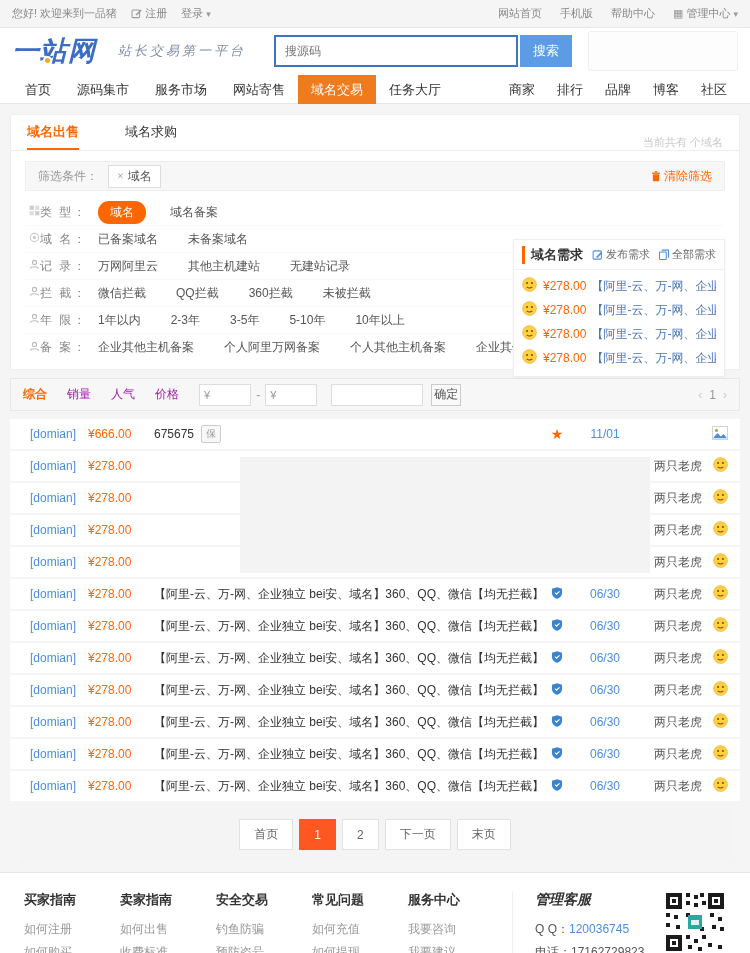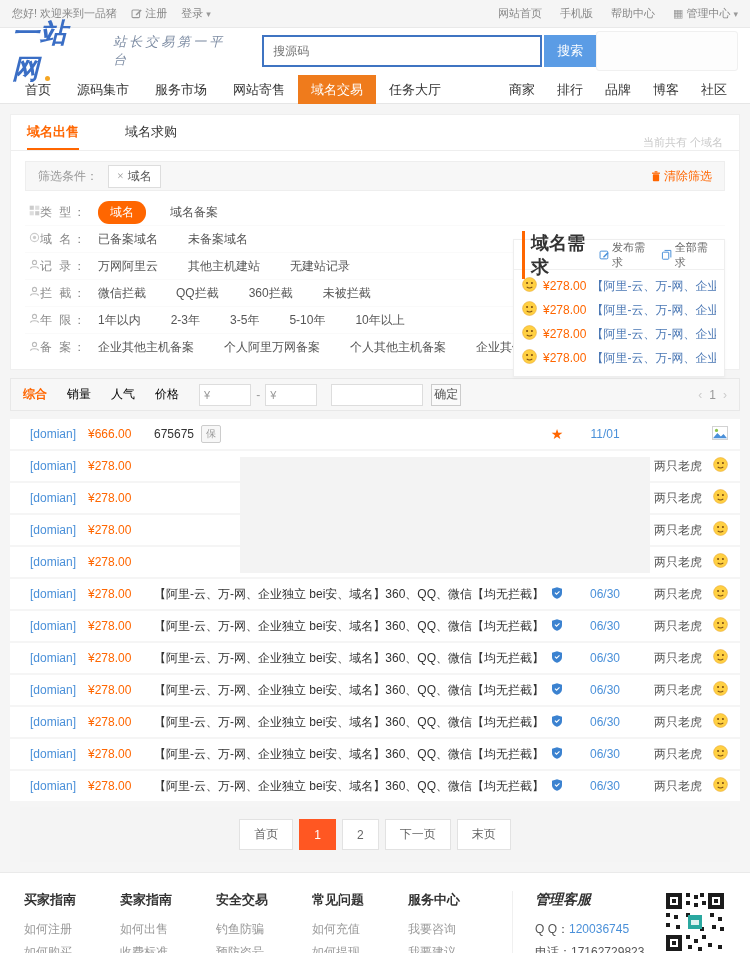--- a/index.html
+++ b/index.html
@@ -12,21 +12,21 @@
   .topbar .right .item { margin-right:0; margin-left:18px; }
   .caret { font-size:9px; color:#999; }
   .grid-glyph { font-size:11px; color:#999; }
 
   
   .header { background:#fff; display:flex; align-items:center; padding:6px 12px 8px; height:47px; }
   .logo { font-size:27px; font-weight:bold; color:#3a6ec5; letter-spacing:1px; position:relative; font-style:italic; }
   .logo .dot { position:absolute; left:31px; bottom:4px; width:9px; height:9px; background:#f5a623; border-radius:50%; border:2px solid #fff; }
   .slogan { font-family:Liberation Serif, serif; font-style:italic; color:#7d8ca3; font-size:13px; margin-left:22px; letter-spacing:3px; }
   .searchwrap { display:flex; margin-left:28px; }
-  .searchbox { width:280px; height:32px; border:2px solid #3f74c2; background:#fff; display:flex; align-items:center; }
+  .searchbox { width:244px; height:32px; border:2px solid #3f74c2; background:#fff; display:flex; align-items:center; }
   .searchbox input { border:0; outline:0; width:100%; font-size:12px; padding:0 9px; color:#333; background:transparent; }
   .searchbtn { width:52px; height:32px; background:#5b9ce5; color:#fff; font-size:13px; border:0; cursor:pointer; margin-left:2px; }
   .adbox { margin-left:auto; width:150px; height:40px; background:#fdfdfd; border:1px solid #f0f0f0; border-radius:3px; }
 
   
   .nav { background:#fff; border-bottom:1px solid #e6e6e6; display:flex; align-items:center; padding:0 12px; height:29px; font-size:13px; }
   .nav .nitem { padding:0 13px; height:29px; line-height:29px; cursor:pointer; color:#333; }
   .nav .nitem.active { background:#ef7b1c; color:#fff; }
   .nav .nright { margin-left:auto; display:flex; }
   .nav .nright .nitem { padding:0 11px; }
@@ -49,31 +49,31 @@
   .filters { padding:2px 14px 8px; }
   .frow { display:flex; align-items:center; min-height:27px; font-size:12px; border-bottom:1px solid #fafafa; padding-left:4px; }
   .frow:last-child { border-bottom:0; }
   .frow .flabel { color:#888; width:58px; letter-spacing:2px; }
   .frow .fopt { color:#555; margin-right:30px; cursor:pointer; }
   .frow .fopt.active { background:#f60; color:#fff; border-radius:11px; padding:3px 12px; margin-right:24px; }
 
   
   .demand { position:absolute; right:14px; top:124px; width:212px; background:#fff; border:1px solid #eee; box-shadow:0 1px 3px rgba(0,0,0,.04); z-index:5; }
   .demand-h { display:flex; align-items:center; height:30px; border-bottom:1px solid #f0f0f0; padding:0 8px; }
-  .demand-h .dtitle { font-size:18px; font-weight:bold; color:#333; border-left:3px solid #f60; padding-left:6px; }
+  .demand-h .dtitle { font-size:13px; font-weight:bold; color:#333; border-left:3px solid #f60; padding-left:6px; }
   .demand-h .dlink { margin-left:auto; font-size:11px; color:#666; display:flex; align-items:center; gap:2px; cursor:pointer; }
   .demand-h .dlink + .dlink { margin-left:8px; }
   .demand-items { padding:4px 0 6px; }
   .ditem { display:flex; align-items:center; height:24px; padding:0 8px; font-size:12px; white-space:nowrap; overflow:hidden; cursor:pointer; }
   .ditem .dprice { color:#f60; margin:0 5px 0 6px; }
   .ditem .dtext { color:#4a77b4; overflow:hidden; text-overflow:clip; }
 
   
   .sortbar { margin:8px 10px; background:#f7f7f7; border:1px solid #e8e8e8; height:33px; display:flex; align-items:center; padding:0 12px; font-size:12px; }
-  .sopt { margin-right:20px; color:#000000; cursor:pointer; }
+  .sopt { margin-right:20px; color:#a21caf; cursor:pointer; }
   .sopt.active { color:#f60; font-weight:bold; }
   .pricebox { display:flex; align-items:center; background:#fff; border:1px solid #ddd; height:22px; padding:0 4px; }
   .pricebox .yen { color:#999; font-size:11px; margin-right:2px; }
   .pricebox input { width:34px; border:0; outline:0; font-size:11px; background:transparent; }
   .dash { margin:0 5px; color:#999; }
   .biginput { width:92px; height:22px; border:1px solid #ddd; outline:0; margin-left:14px; font-size:11px; padding:0 5px; }
   .okbtn { margin-left:8px; height:22px; border:1px solid #ccc; background:#fafafa; font-size:12px; color:#555; padding:0 2px; cursor:pointer; }
   .minipager { margin-left:auto; color:#ccc; font-size:12px; display:flex; gap:7px; align-items:center; }
   .minipager .cur { color:#999; }
 

